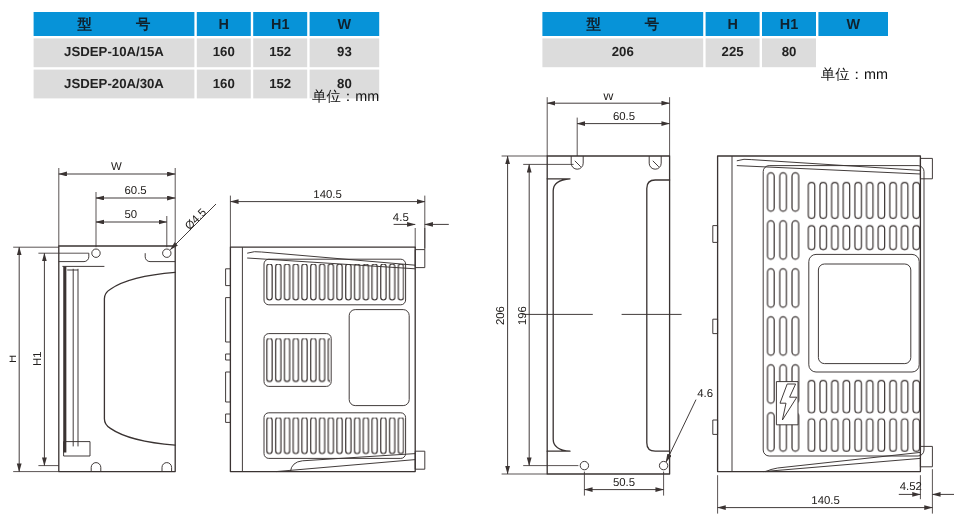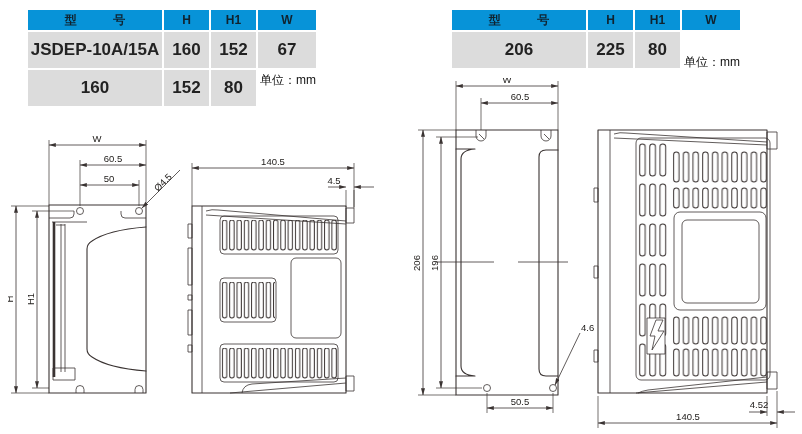--- a/index.html
+++ b/index.html
@@ -4,22 +4,22 @@
 <style>
   html,body{margin:0;padding:0;background:#fff;}
   .stage{position:relative;width:802px;height:434px;background:#ffffff;overflow:hidden;
          font-family:"Liberation Sans",sans-serif;color:#1c1c1c;}
   
   .dim-table{position:absolute;display:grid;grid-template-columns:134px 45px 45px 58px;
              grid-auto-rows:auto;gap:2px;background:#fff;}
   .dim-table .th{background:#0793d8;color:#10222e;font-weight:bold;font-size:12px;
                  height:20px;display:flex;align-items:center;justify-content:center;}
   .dim-table .th.model{justify-content:space-evenly;}
-  .dim-table .td{background:#dcdcdc;color:#222;font-weight:600;font-size:17px;
-                 height:36px;display:flex;align-items:center;justify-content:center;}
+  .dim-table .td{background:#dcdcdc;color:#222;font-weight:600;font-size:11px;
+                 height:24px;display:flex;align-items:center;justify-content:center;}
   .unit{position:absolute;font-size:12px;font-weight:400;color:#111;text-align:right;width:288px;}
   
   svg{position:absolute;}
   .ln{fill:none;stroke:#3a3332;stroke-width:1.1;stroke-linejoin:round;stroke-linecap:round;}
   .lt{fill:none;stroke:#3a3332;stroke-width:0.8;stroke-linejoin:round;}
   .thick{fill:none;stroke:#3a3332;stroke-width:2.6;}
   .dimln{fill:none;stroke:#3a3332;stroke-width:0.8;}
   .ext{fill:none;stroke:#3a3332;stroke-width:0.7;}
   .slot{fill:none;stroke:#3a3332;stroke-width:1;}
   text.dim{font-family:"Liberation Sans",sans-serif;font-size:9.5px;fill:#23201e;}
@@ -35,22 +35,23 @@
       <span>型</span>
       <span>号</span>
     </div>
     <div class="th">H</div>
     <div class="th">H1</div>
     <div class="th">W</div>
 
     <div class="td">JSDEP-10A/15A</div>
     <div class="td">160</div>
     <div class="td">152</div>
-    <div class="td">67</div>
-
+    <div class="td">93</div>
+
+    <div class="td">JSDEP-20A/30A</div>
     <div class="td">160</div>
     <div class="td">152</div>
     <div class="td">80</div>
   </div>
   <div class="unit" style="left:28px;top:72px;">单位：mm</div>
 
   <div class="dim-table" style="left:452px;top:10px;">
     <div class="th model">
       <span>型</span>
       <span>号</span>

